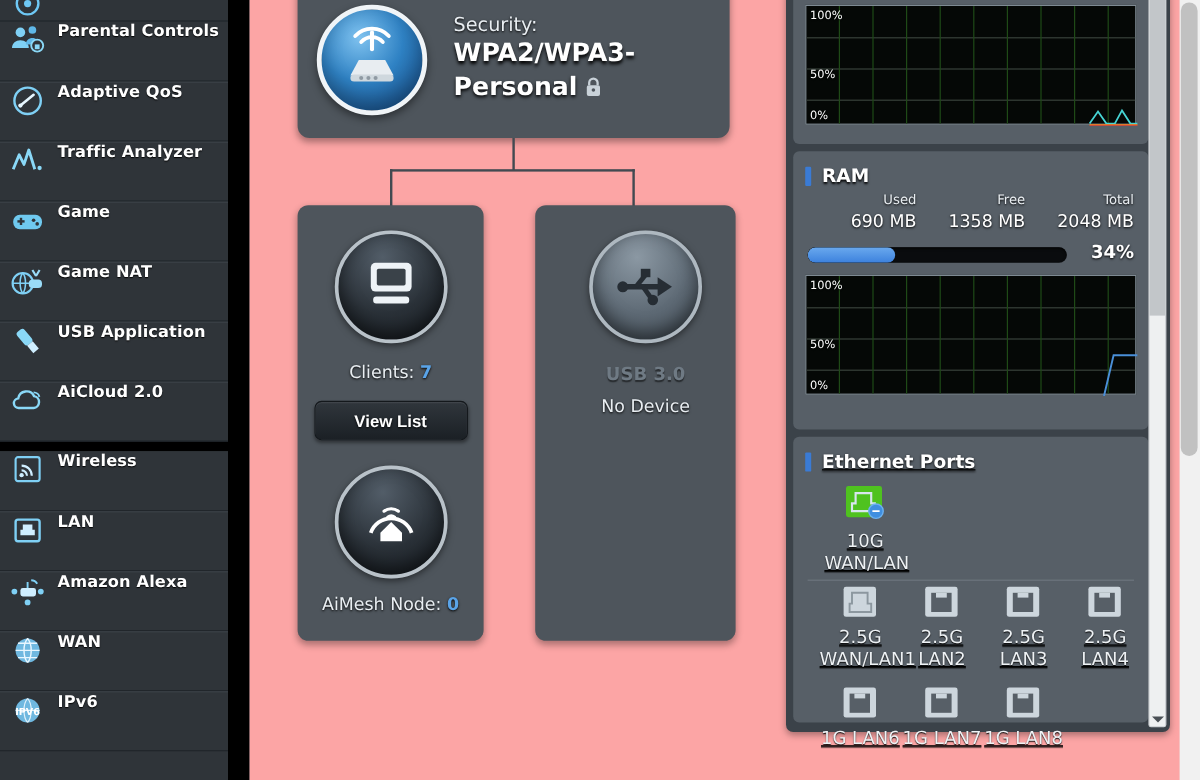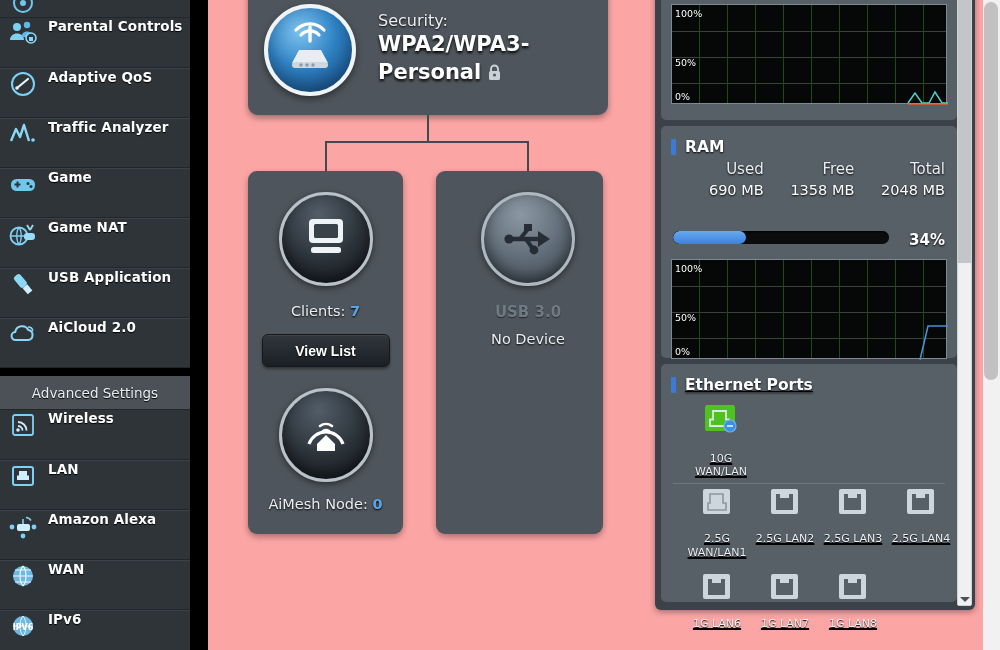--- a/index.html
+++ b/index.html
@@ -64,21 +64,21 @@
   .lock-g { display:inline-block; vertical-align:-2px; margin-left:6px; }
   .conn-v { position:absolute; width:2px; background:#424a51; }
   .conn-h { position:absolute; height:2px; background:#424a51; }
 
   
   .sub-card {
     position:absolute; background:#4e555c; border-radius:9px;
     box-shadow:0 3px 6px rgba(0,0,0,.32);
   }
   #clients-card { left:40px; top:171px; width:155px; height:363px; }
-  #usb-card     { left:228px; top:171px; width:167px; height:363px;padding-left:17px; }
+  #usb-card     { left:238px; top:171px; width:167px; height:363px;padding-left:17px; }
 
   .disc {
     width:94px; height:94px; border-radius:50%; margin:0 auto;
     display:flex; align-items:center; justify-content:center;
     border:3px solid #b9c2c9;
     background:radial-gradient(circle at 42% 22%, #525d68 0%, #2a3138 55%, #151a1f 100%);
     box-shadow:0 2px 6px rgba(0,0,0,.5), inset 0 -6px 14px rgba(0,0,0,.5);
   }
   .disc.gray {
     border-color:#aeb8c0;
@@ -116,35 +116,35 @@
   }
   .graph .gl-h { position:absolute; left:0; right:0; height:1px; background:#39413a; }
   .graph .gl-v { position:absolute; top:0; bottom:0; width:1px; background:#1f4a17; }
   .graph .lbl {
     position:absolute; left:3px; color:#fff; font-size:9.5px;
     font-family:"DejaVu Sans",sans-serif; text-shadow:0 1px 1px #000;
   }
 
   .mem-row { display:flex; padding:4px 12px 0 12px; }
   .mem-col { flex:1; text-align:right; }
-  .mem-col .k { color:#e9eef2; font-size:15px; text-shadow:0 1px 2px #000; }
+  .mem-col .k { color:#e9eef2; font-size:11px; text-shadow:0 1px 2px #000; }
   .mem-col .v { color:#fff; font-size:14.5px; text-shadow:0 1px 2px #000; }
 
-  .bar-row { display:flex; align-items:flex-start; padding:8px 12px 0 12px;margin-top:25px; }
+  .bar-row { display:flex; align-items:flex-end; padding:8px 12px 0 12px; }
   .bar-track {
     flex:1; height:13px; background:#0a0c0e; border-radius:7px;
     box-shadow:inset 0 1px 2px rgba(0,0,0,.8); overflow:hidden;
   }
   .bar-fill { height:100%; background:linear-gradient(#6aa9ee,#3c81dd); border-radius:7px; }
   .bar-pct { width:56px; text-align:right; color:#fff; font-size:15px; font-weight:bold; text-shadow:0 1px 2px #000; }
 
   
   .port-main { padding:10px 0 0 26px; }
   .port { width:68px; text-align:center; }
-  .port-lbl { margin-top:12px; color:#eef2f5; font-size:11px; line-height:1.2; text-shadow:0 1px 1px #000; }
+  .port-lbl { margin-top:2px; color:#eef2f5; font-size:15px; line-height:1.2; text-shadow:0 1px 1px #000; }
   .port-grid { display:flex; padding:4px 0 0 22px; }
   .eth-div { height:1px; background:#6d767e; margin:5px 12px 0 12px; }
 
   
   #inner-sb {
     position:absolute; right:3px; top:4px; width:15px; height:612px;
     background:#eef0f1; border:1px solid #cfd3d6; border-radius:2px;
   }
   #inner-sb .thumb { position:absolute; top:0; left:0; width:13px; height:268px; background:#c2c6c9; }
   #inner-sb .arrow { position:absolute; bottom:3px; left:2px; width:0;height:0;
@@ -250,21 +250,20 @@
             <path d="M8 21h12a5 5 0 0 0 .4-9.9A7 7 0 0 0 7.2 13 4 4 0 0 0 8 21z" fill="none" stroke="#8ad8f7" stroke-width="2"></path>
             <path d="M20 8c2.5 0 4.5 1.8 4.8 3.8" fill="none" stroke="#8ad8f7" stroke-width="1.6"></path>
           </svg>
         </span>
         <span class="nav-label">AiCloud 2.0</span>
       </div>
     </div>
 
     <div class="gap-black"></div>
 
-    <div class="adv-head">Advanced Settings</div>
 
     <div class="nav-group">
 
       <div class="nav-item">
         <span class="nav-ico">
           <svg viewBox="0 0 30 30">
             <rect x="5" y="5" width="20" height="20" rx="2" fill="none" stroke="#7fd0f5" stroke-width="1.8"></rect>
             <circle cx="10" cy="20" r="1.8" fill="#cfeeff"></circle>
             <path d="M10 16a4.5 4.5 0 0 1 4.5 4.5M10 12a8.5 8.5 0 0 1 8.5 8.5" fill="none" stroke="#cfeeff" stroke-width="1.8"></path>
           </svg>

